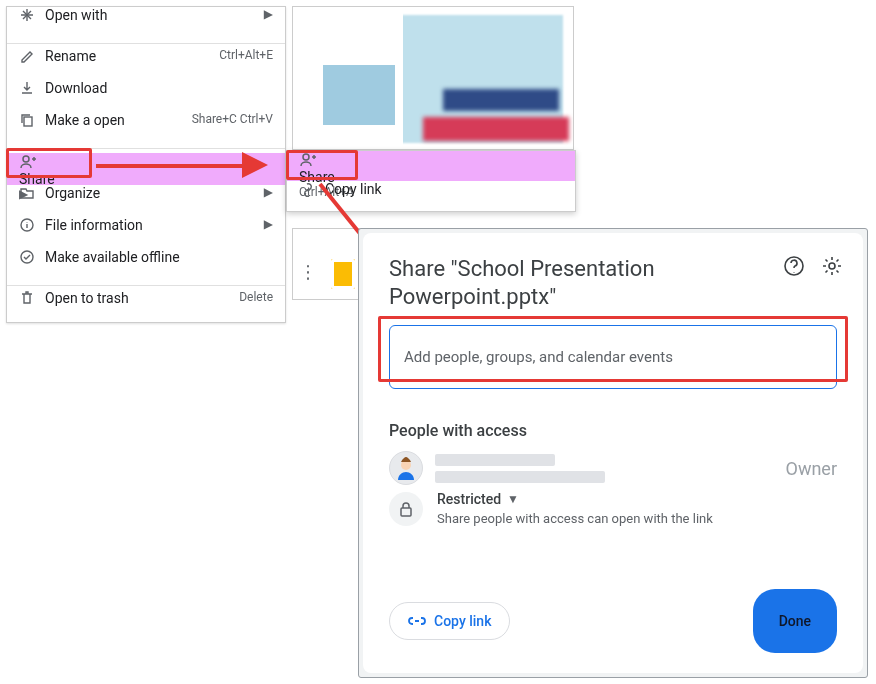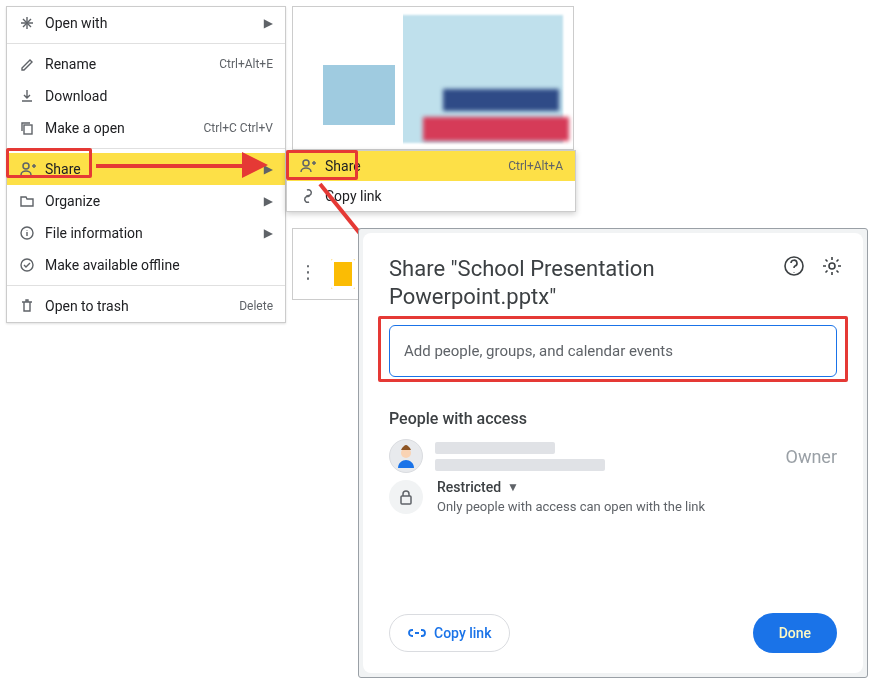--- a/index.html
+++ b/index.html
@@ -18,25 +18,25 @@
   .ctx {
     position: absolute;
     left: 6px; top: 6px;
     width: 280px;
     border: 1px solid #ccc;
     background: #fff;
     box-shadow: 0 1px 2px rgba(0,0,0,0.12);
   }
   .ctx-item {
     display: flex;
-    align-items: center;
+    align-items: flex-start;
     height: 32px;
     padding: 0 12px;
   }
-  .ctx-item.hov { background: #fde047; }
+  .ctx-item.hov { background: #f0abfc; flex-direction: column; }
   .ctx-item .ic { width: 26px; display:flex; align-items:center; }
   .ctx-item .lbl { flex: 1; color:#202124; }
   .ctx-item .shc { font-size: 12px; color:#5f6368; }
   .ctx-item .chev { font-size: 12px; color:#5f6368; }
   .ctx-sep { height:1px; background:#e0e0e0; margin:4px 0; }
 
   
   .hl-share-ctx {
     position:absolute; border:3px solid #e53935; border-radius:2px;
     left: 6px; top: 148px; width: 86px; height: 30px; pointer-events:none;
@@ -74,21 +74,21 @@
     background:#f1f3f4; border:1px solid #9aa0a6; border-radius:3px;
     padding:4px;
   }
   .dlg {
     width:100%; height:100%; background:#fff; border-radius:8px;
     padding: 22px 26px 20px 26px; position:relative;
   }
   .dlg h1 { font: 400 22px/28px "Google Sans", Roboto, Arial, sans-serif; color:#3c4043; margin:0 0 14px 0; max-width: 380px;}
   .dlg .top-icons { position:absolute; right:20px; top:22px; display:flex; gap:16px; }
   .dlg .input {
-    width:100%; height:52px; border:1px solid #1a73e8; border-radius:6px;
+    width:100%; height:64px; border:1px solid #1a73e8; border-radius:6px;
     display:flex; align-items:center; padding:0 14px; color:#5f6368; font-size:15px;
   }
   .hl-input {
     position:absolute; border:3px solid #e53935; border-radius:2px;
     left: 378px; top: 316px; width: 470px; height: 66px; pointer-events:none;
   }
   .dlg h3 { font:500 16px/20px Roboto, Arial; color:#3c4043; margin:32px 0 10px 0; }
 
   .person { display:flex; align-items:center; gap:12px; }
   .avatar { width:34px;height:34px;border-radius:50%;background:#e8eaed; border:1px solid #dadce0;
@@ -96,21 +96,21 @@
   .blurred { background: #e0e2e6; border-radius:2px; }
   .role { margin-left:auto; color:#9aa0a6; font-size:18px;}
 
   .ga { display:flex; gap:14px; align-items:flex-end; margin-top:6px;}
   .ga .lock { width:34px;height:34px;border-radius:50%;background:#f1f3f4;display:flex;align-items:center;justify-content:center;}
   .ga .caret { font-size:12px; margin-left:6px; color:#5f6368;}
   .ga .sub  { font-size:13px; color:#5f6368; margin-top:4px;}
 
   .footer { position:absolute; left:26px; right:26px; bottom:20px; display:flex; align-items:center;}
   .copy-btn { border:1px solid #dadce0; border-radius:22px; padding:9px 18px; display:flex; align-items:center; gap:8px; color:#1a73e8; font:500 14px Roboto; }
-  .done-btn { margin-left:auto; background:#1a73e8; color:#fef9c3; border-radius:22px; padding:12px 26px; font:500 14px Roboto;}
+  .done-btn { margin-left:auto; background:#1a73e8; color:#0f172a; border-radius:22px; padding:24px 26px; font:500 14px Roboto;}
 
   
   .arrow1 {
     position:absolute; left:96px; top:150px; width:170px; height:30px;
     pointer-events:none;
   }
   .arrow1 .shaft { position:absolute; top:14px; left:0; right:24px; height:4px; background:#e53935;}
   .arrow1 .head { position:absolute; right:-2px; top:2px;
     border-left:26px solid #e53935; border-top:13px solid transparent; border-bottom:13px solid transparent;}
 
@@ -165,21 +165,21 @@
   <div class="ctx-item">
     <span class="ic">
       <svg width="16" height="16">
           <g stroke="#5f6368" stroke-width="1.4" fill="none">
             <rect x="5" y="5" width="8" height="9"></rect>
             <path d="M3 11V3h8"></path>
           </g>
         </svg>
     </span>
     <span class="lbl">Make a open</span>
-    <span class="shc">Ctrl+C Ctrl+V</span>
+    <span class="shc">Share+C Ctrl+V</span>
   </div>
   <div class="ctx-sep"></div>
   <div class="ctx-item hov">
     <span class="ic">
       <svg width="18" height="18">
           <g stroke="#5f6368" stroke-width="1.5" fill="none">
             <circle cx="7" cy="6" r="3"></circle>
             <path d="M2 15c0-3 3-4 5-4s5 1 5 4M13 6h4M15 4v4"></path>
           </g>
         </svg>
@@ -331,21 +331,21 @@
               <rect x="4" y="8" width="10" height="8" rx="1"></rect>
               <path d="M6 8V6a3 3 0 0 1 6 0v2"></path>
             </g>
           </svg>
       </div>
       <div>
         <div style="display:flex;align-items:center;font-weight:500;color:#3c4043;">
           <span>Restricted</span>
           <span class="caret">▼</span>
         </div>
-        <div class="sub">Only people with access can open with the link</div>
+        <div class="sub">Share people with access can open with the link</div>
       </div>
     </div>
 
     <div class="footer">
       <div class="copy-btn">
         <svg width="18" height="18">
             <g stroke="#1a73e8" stroke-width="1.8" fill="none">
               <path d="M7 9h4M5 12H4a3 3 0 0 1 0-6h1M13 6h1a3 3 0 0 1 0 6h-1"></path>
             </g>
           </svg>

